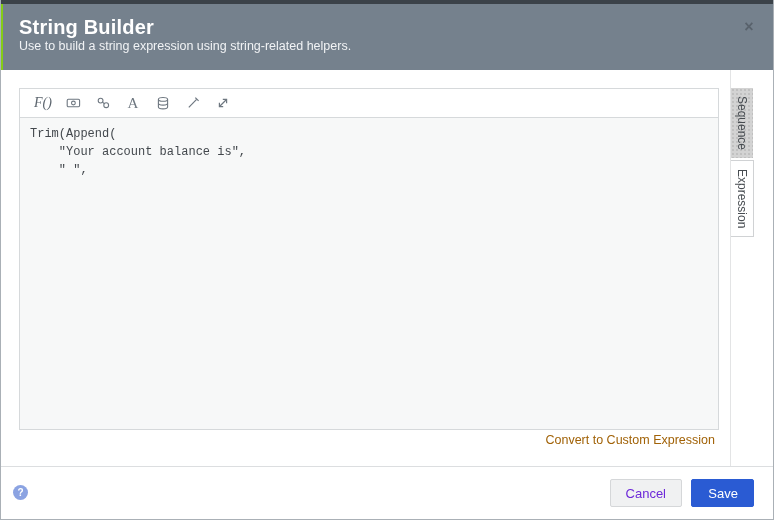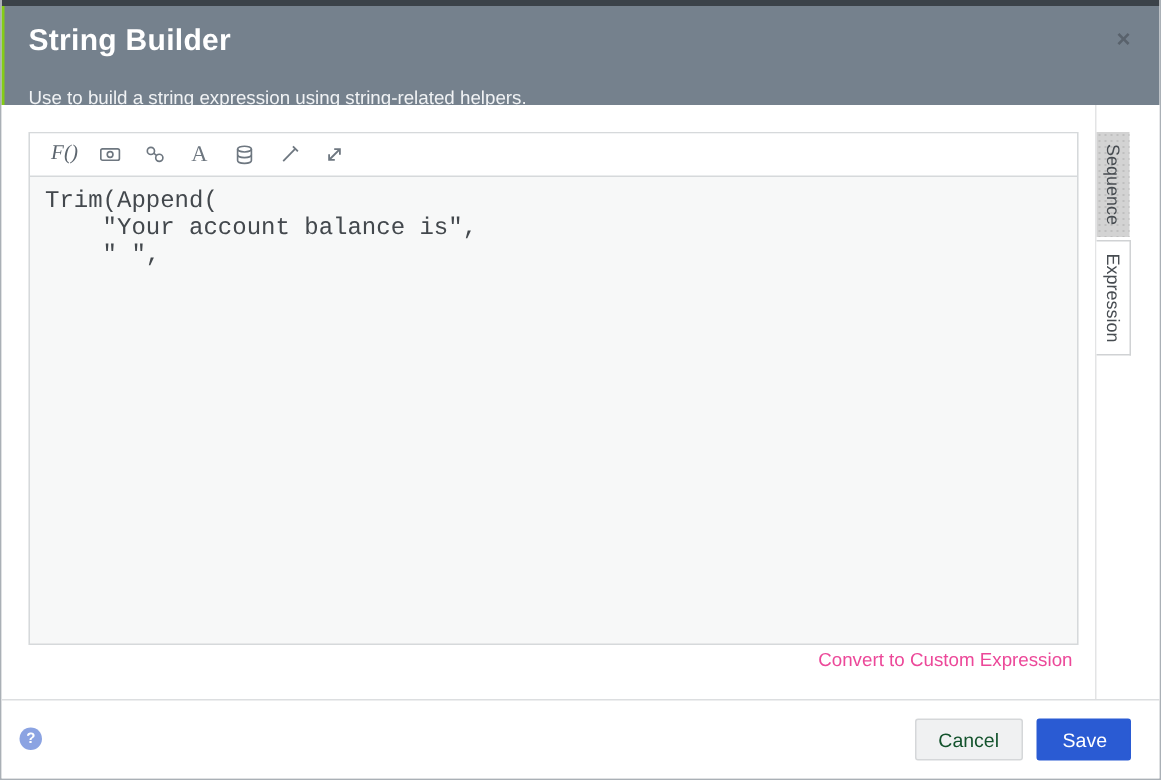--- a/index.html
+++ b/index.html
@@ -18,21 +18,21 @@
   .top-strip { height: 4px; background: #3b4249; }
   .header {
     position: relative;
     height: 66px;
     background: #75818d;
     border-left: 2px solid #84cc16;
     padding: 11px 18px 0 16px;
     color: #fff;
   }
   .header .title { font-size: 20px; font-weight: bold; letter-spacing: 0.2px; line-height: 24px; }
-  .header .subtitle { font-size: 12.5px; color: #f1f3f5; margin-top: 19px; }
+  .header .subtitle { font-size: 12.5px; color: #f1f3f5; margin-top: 0; }
   .close-x {
     position: absolute; top: 14px; right: 15px;
     width: 18px; height: 18px; line-height: 18px;
     text-align: center; font-size: 16px; font-weight: bold;
     color: #59626c; cursor: pointer;
   }
 
   
   .content { position: relative; height: 396px; background: #fff; }
 
@@ -56,27 +56,27 @@
     color: #6e7780; cursor: pointer;
   }
   .tool svg { display: block; }
   .glyph-f { font-family: "Liberation Serif", serif; font-style: italic; font-size: 14px; color: #5d666f; }
   .glyph-a { font-family: "Liberation Serif", serif; font-size: 15px; color: #6e7780; }
 
   .code {
     flex: 1 1 auto;
     padding: 7px 10px;
     font-family: "Liberation Mono", "DejaVu Sans Mono", monospace;
-    font-size: 16px; line-height: 18px; color: #43484d;
+    font-size: 12px; line-height: 18px; color: #43484d;
   }
   .code-line { white-space: pre; }
 
   .convert-link {
     position: absolute; right: 58px; top: 363px;
-    font-size: 12.5px; color: #ec4899;
+    font-size: 12.5px; color: #a16207;
     text-decoration: none; cursor: pointer;
   }
 
   
   .tab-col {
     position: absolute; right: 0; top: 0;
     width: 43px; height: 396px;
     border-left: 1px solid #e3e4e5;
     background: #fff;
   }
@@ -121,21 +121,21 @@
     cursor: pointer;
   }
   .btn {
     height: 28px; min-width: 59px;
     padding: 0 15px;
     font-size: 13px;
     font-family: "Liberation Sans", sans-serif;
     border-radius: 2px;
     cursor: pointer;
   }
-  .btn-cancel { background: #f0f1f2; border: 1px solid #d5d7d9; color: #14532d; }
+  .btn-cancel { background: #f0f1f2; border: 1px solid #d5d7d9; color: #6d28d9; }
   .btn-save { background: #2a5bd3; border: 1px solid #2a5bd3; color: #fff; min-width: 63px; text-align: right; }
 </style>
 </head>
 <body>
 
 <div class="dialog">
 
   <div class="top-strip"></div>
 
   <div class="header">

